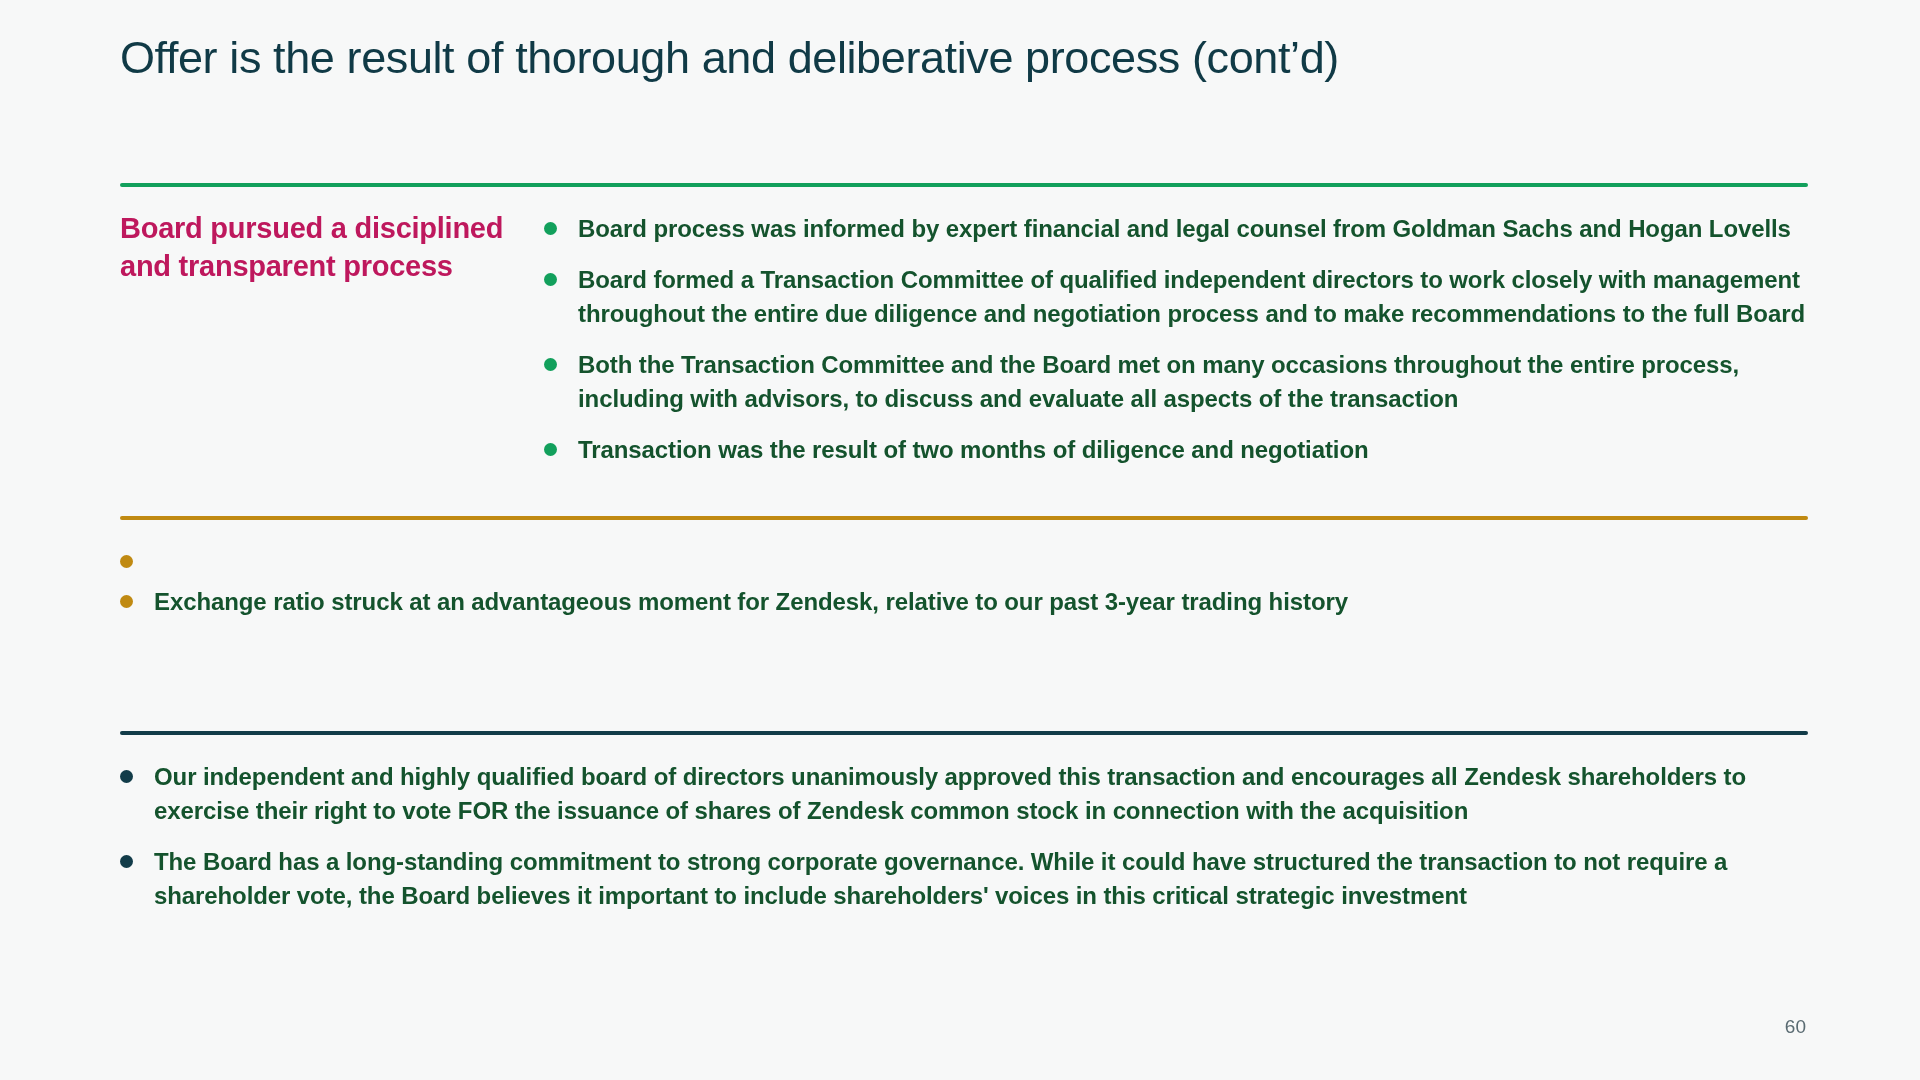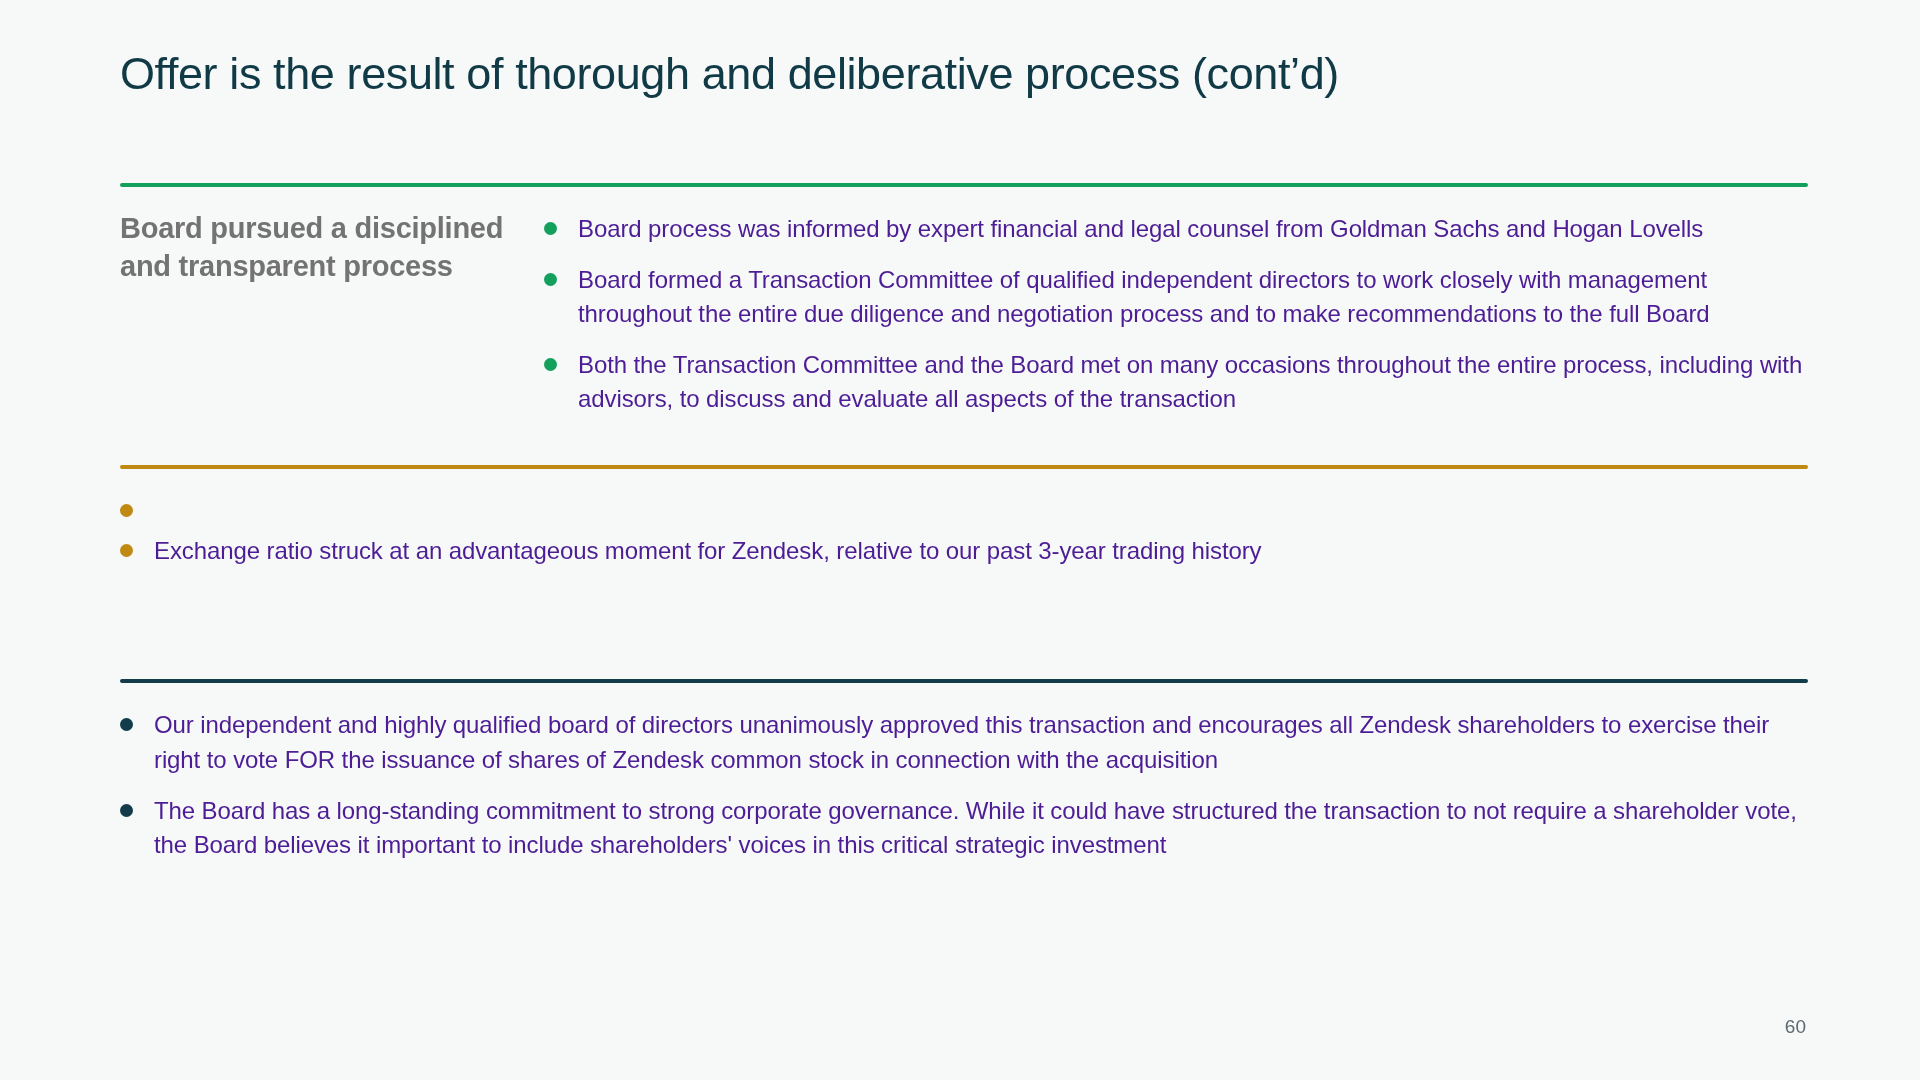--- a/index.html
+++ b/index.html
@@ -20,21 +20,21 @@
   .slide {
     position: absolute;
     inset: 0;
     background: #f7f8f8;
   }
 
   
   .slide-title {
     position: absolute;
     left: 120px;
-    top: 48px;
+    top: 32px;
     font-size: 45px;
     line-height: 1.15;
     font-weight: 400;
     letter-spacing: -0.4px;
     color: #103a46;
     white-space: nowrap;
   }
 
   
   .sections {
@@ -58,21 +58,21 @@
     padding-top: 22px;
   }
 
   .section-heading {
     width: 424px;
     flex: 0 0 424px;
     font-size: 29px;
     line-height: 1.32;
     font-weight: 700;
     letter-spacing: -0.25px;
-    color: #737373;
+    color: #be185d;
     padding-right: 18px;
     box-sizing: border-box;
   }
 
   .bullets {
     flex: 1 1 auto;
     padding-top: 3px;
   }
 
   .bullet {
@@ -87,22 +87,22 @@
     width: 13px;
     height: 13px;
     border-radius: 50%;
     margin-top: 10px;
     margin-right: 21px;
   }
 
   .bullet-text {
     font-size: 24px;
     line-height: 1.42;
-    font-weight: 400;
-    color: #4c1d95;
+    font-weight: 700;
+    color: #14532d;
     letter-spacing: -0.1px;
   }
 
   
   .section--one   { margin-bottom: 0px; }
   .section--two   { margin-top: 49px; }
   .section--three { margin-top: 111px; }
 
   
   .page-number {
@@ -133,20 +133,24 @@
             <span class="bullet-text">Board process was informed by expert financial and legal counsel from Goldman Sachs and Hogan Lovells</span>
           </div>
           <div class="bullet">
             <span class="bullet-dot" style="background: rgb(18, 160, 92);"></span>
             <span class="bullet-text">Board formed a Transaction Committee of qualified independent directors to work closely with management throughout the entire due diligence and negotiation process and to make recommendations to the full Board</span>
           </div>
           <div class="bullet">
             <span class="bullet-dot" style="background: rgb(18, 160, 92);"></span>
             <span class="bullet-text">Both the Transaction Committee and the Board met on many occasions throughout the entire process, including with advisors, to discuss and evaluate all aspects of the transaction</span>
           </div>
+          <div class="bullet">
+            <span class="bullet-dot" style="background: rgb(18, 160, 92);"></span>
+            <span class="bullet-text">Transaction was the result of two months of diligence and negotiation</span>
+          </div>
         </div>
       </div>
     </div>
 
     <div class="section section--two">
       <div class="section-rule" style="background: rgb(192, 138, 18);"></div>
       <div class="section-body">
         <div class="bullets">
           <div class="bullet">
             <span class="bullet-dot" style="background: rgb(192, 138, 18);"></span>

